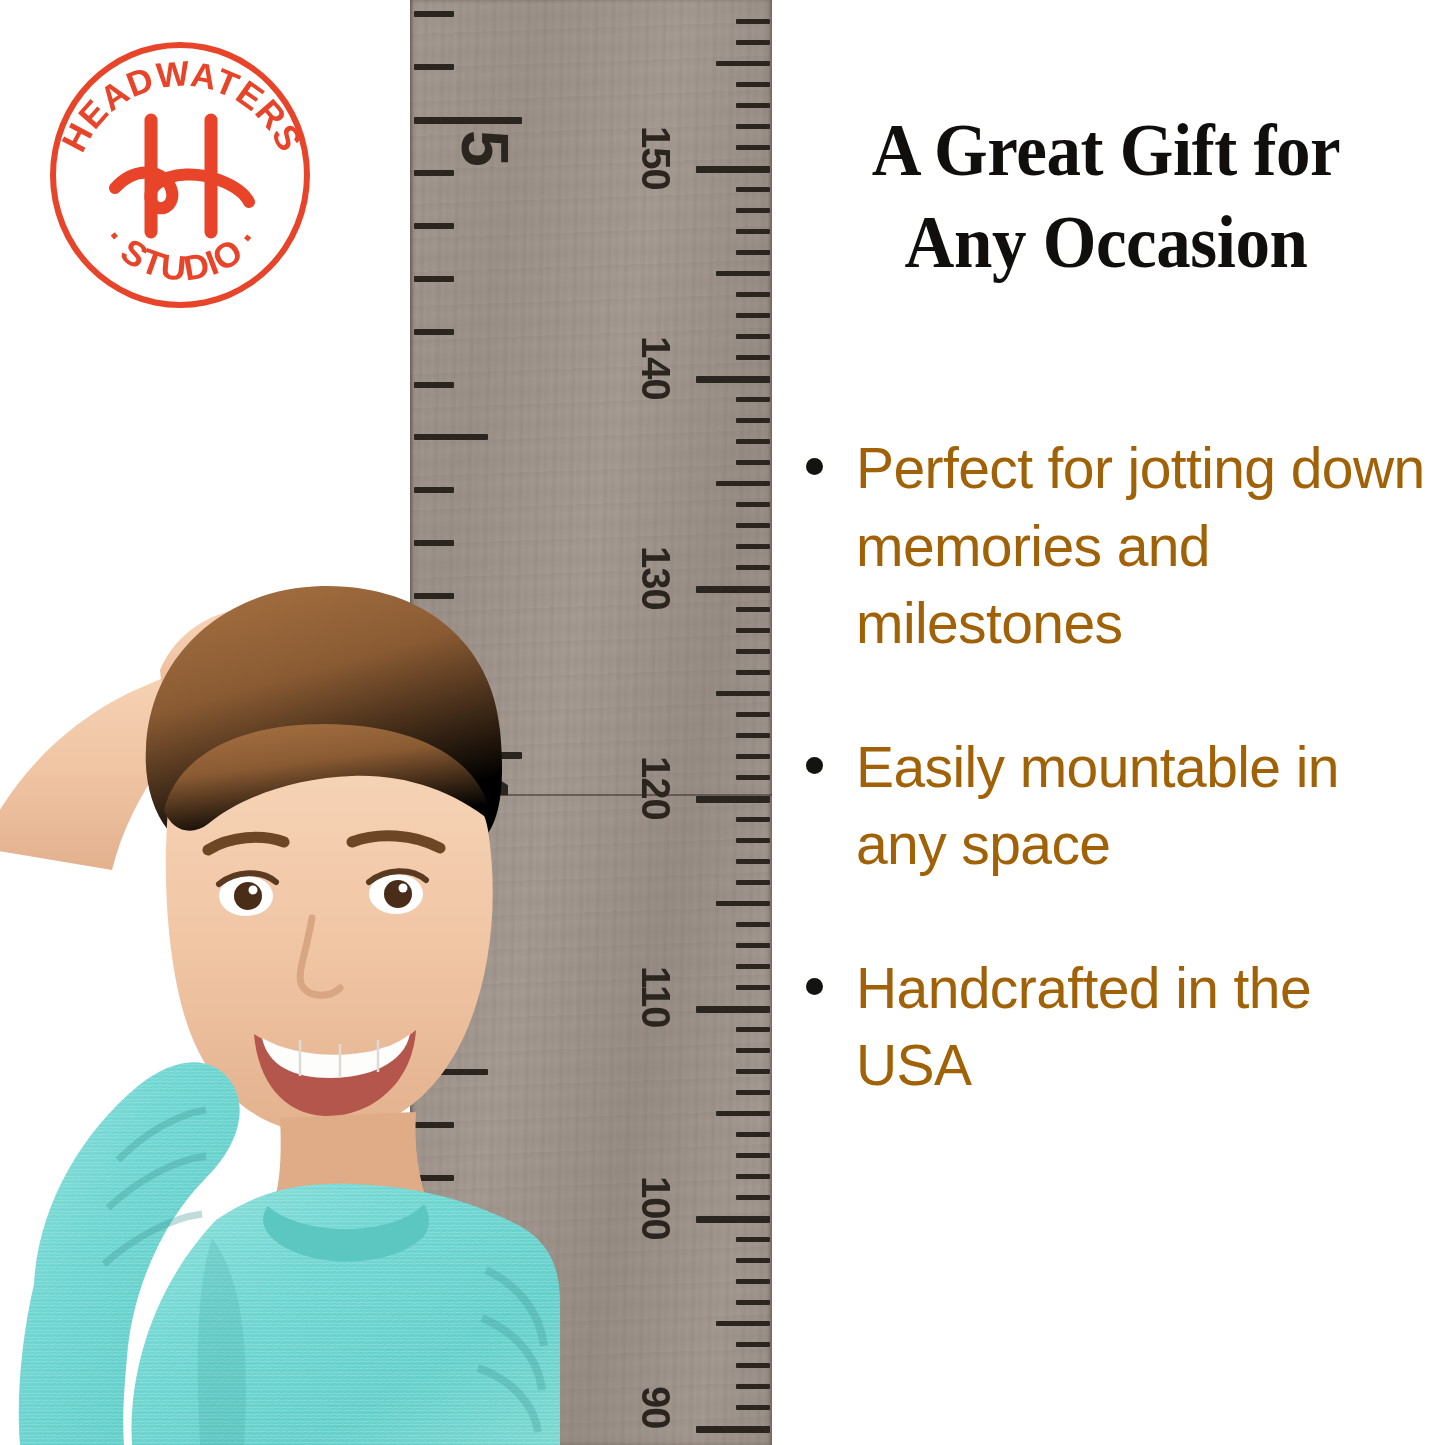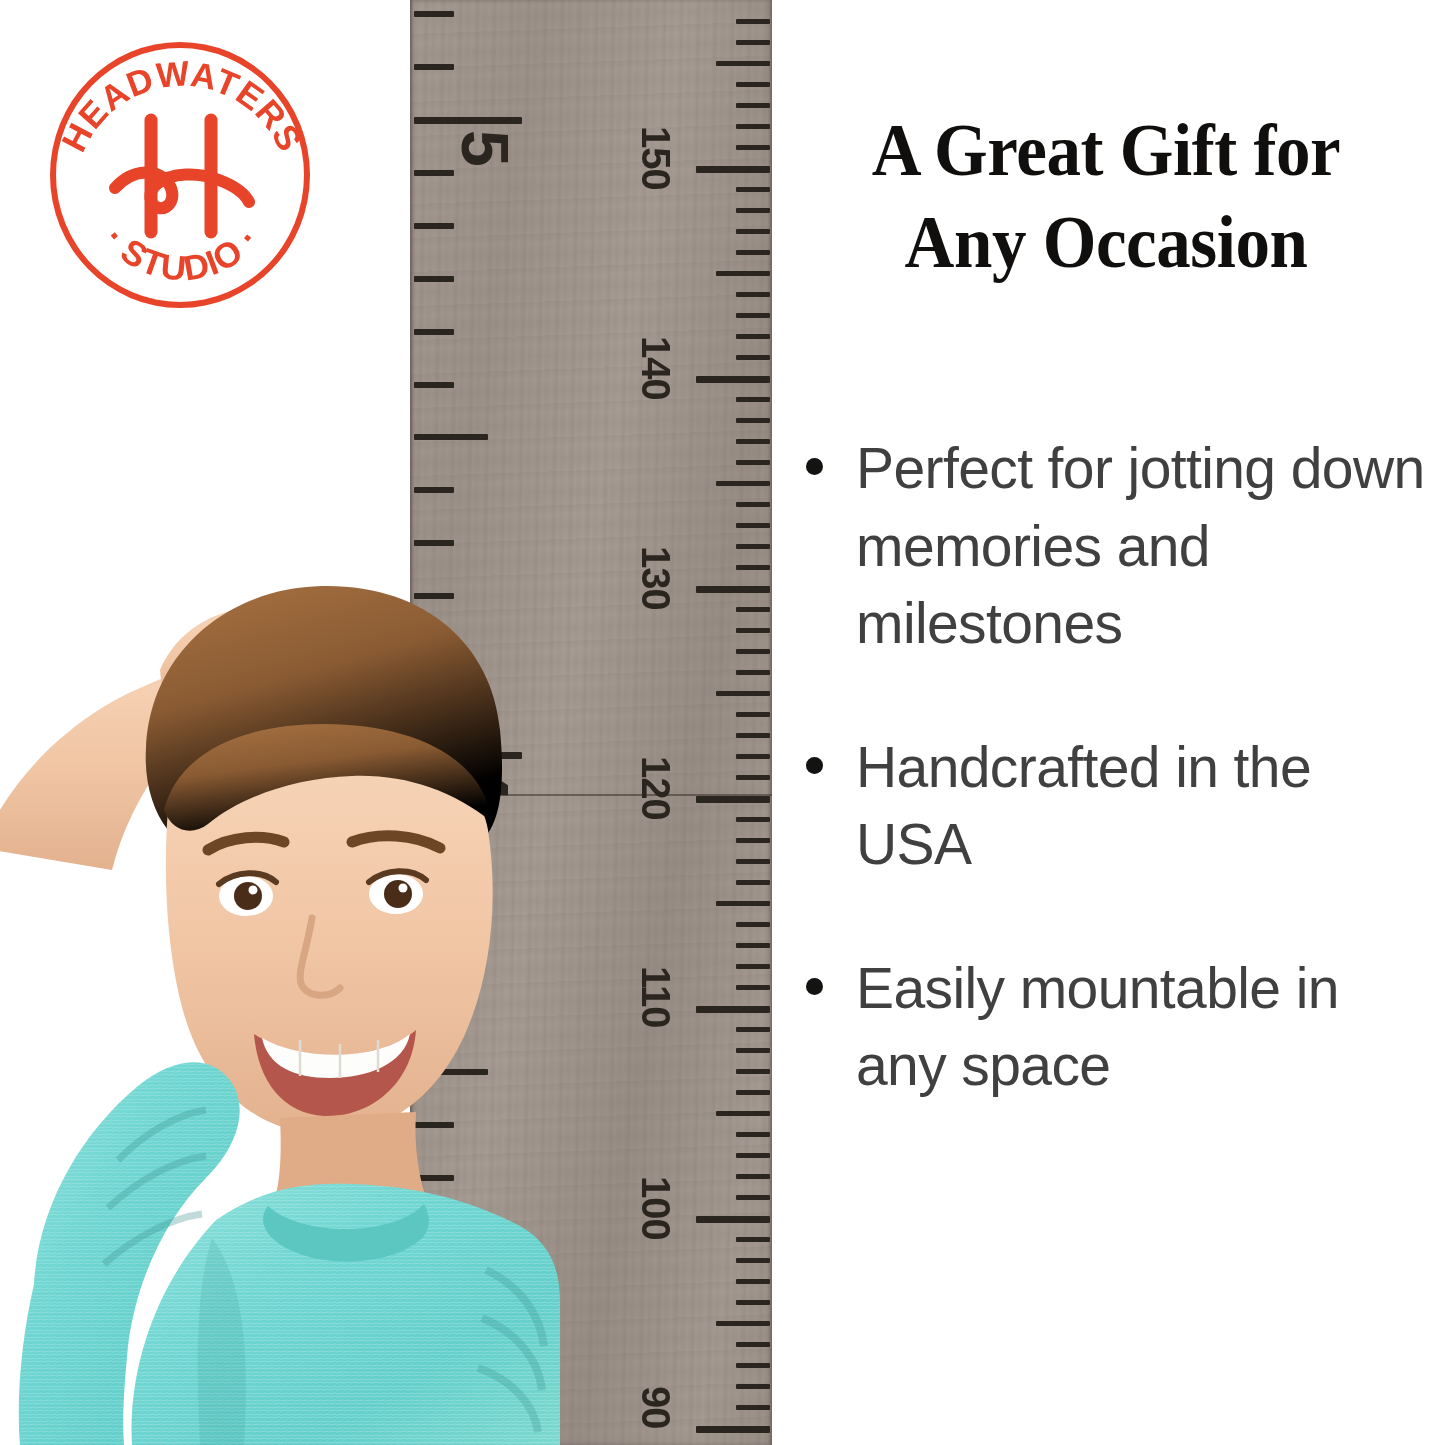--- a/index.html
+++ b/index.html
@@ -170,21 +170,21 @@
     margin: 0;
     padding: 0;
     list-style: none;
   }
   .bullet {
     position: relative;
     padding-left: 62px;
     margin-bottom: 66px;
     font-size: 57px;
     line-height: 1.36;
-    color: #404040;
+    color: #a16207;
     font-weight: 300;
     letter-spacing: -0.6px;
   }
   .bullet-dot {
     position: absolute;
     left: 12px;
     top: 28px;
     width: 17px;
     height: 17px;
     background: #131312;
@@ -412,25 +412,25 @@
       <div>Any Occasion</div>
     </div>
 
     <ul class="bullets">
       <li class="bullet">
         <span class="bullet-dot"></span>
         <span>Perfect for jotting down memories and milestones</span>
       </li>
       <li class="bullet">
         <span class="bullet-dot"></span>
-        <span>Handcrafted in the USA</span>
+        <span>Easily mountable in any space</span>
       </li>
       <li class="bullet">
         <span class="bullet-dot"></span>
-        <span>Easily mountable in any space</span>
+        <span>Handcrafted in the USA</span>
       </li>
     </ul>
   </div>
 
   <div class="logo">
     <div class="logo-ring"></div>
     <div class="logo-arc-text">
       <svg viewBox="0 0 292 288">
         <defs>
           <path id="arcTop" d="M 40 160 A 106 106 0 0 1 252 160" fill="none"></path>

